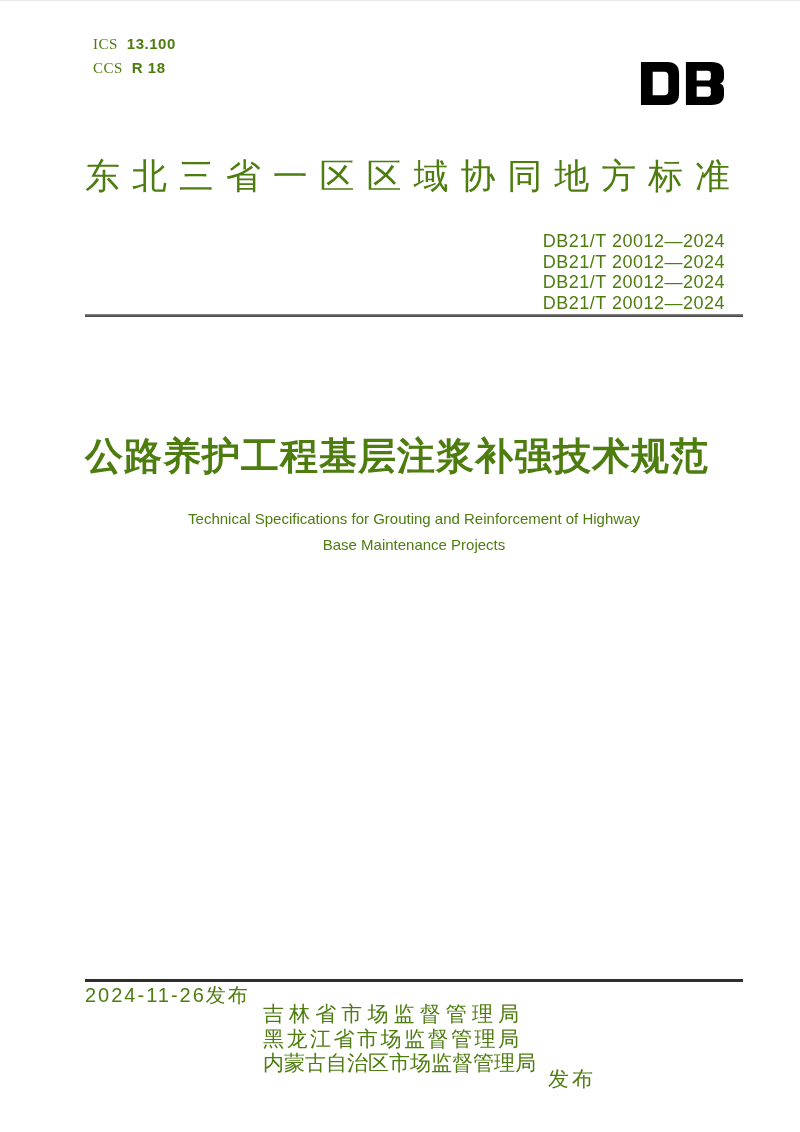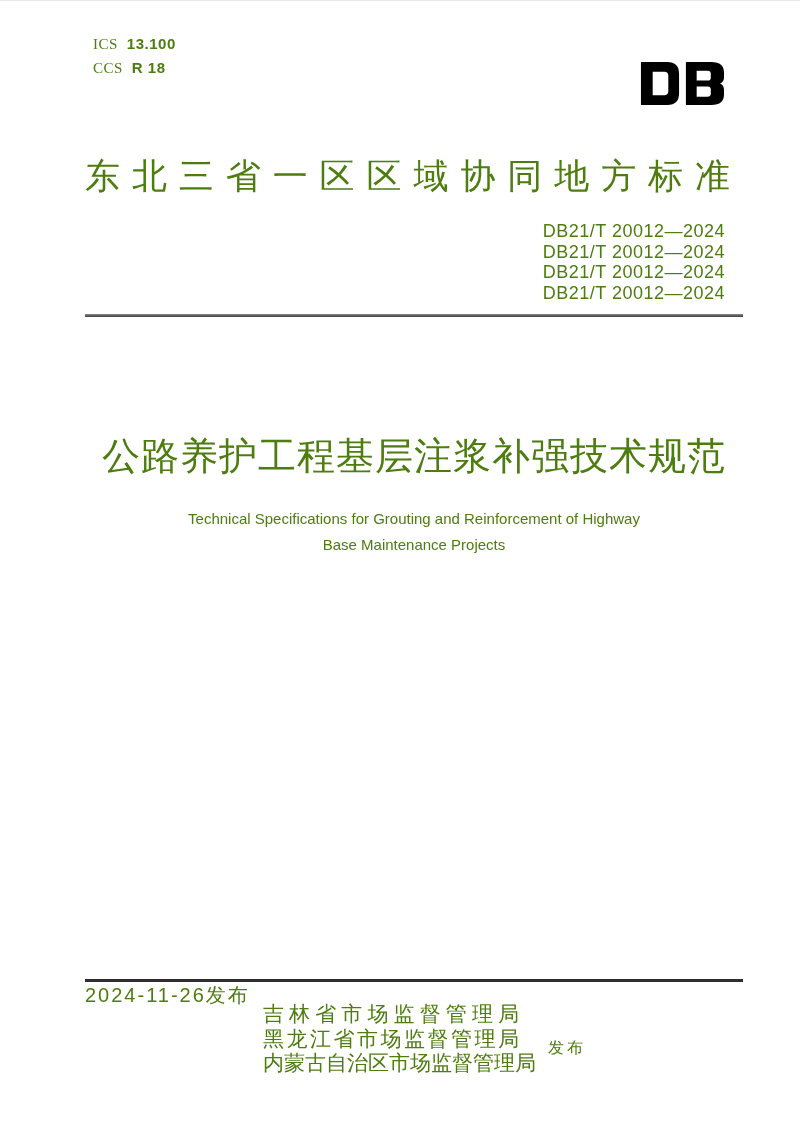--- a/index.html
+++ b/index.html
@@ -50,21 +50,21 @@
     text-align: justify;
     text-align-last: justify;
     white-space: nowrap;
     letter-spacing: 11px;
   }
 
   
   .std-numbers {
     position: absolute;
     left: 85px;
-    top: 220px;
+    top: 230px;
     width: 640px;
     text-align: right;
     font-size: 18px;
     line-height: 20.5px;
     letter-spacing: 0.5px;
   }
 
   .rule-top {
     position: absolute;
     left: 85px;
@@ -73,23 +73,23 @@
     height: 3px;
     background: linear-gradient(#8a8a8a, #3c3c3c);
   }
 
   
   .main-title {
     position: absolute;
     left: 85px;
     top: 430px;
     width: 658px;
-    text-align: center;
+    text-align: left;
     font-size: 38px;
-    font-weight: normal;
+    font-weight: bold;
     letter-spacing: 1px;
     white-space: nowrap;
   }
 
   
   .en-title {
     position: absolute;
     left: 85px;
     top: 505px;
     width: 658px;
@@ -131,22 +131,22 @@
     line-height: 24.5px;
   }
   .publishers .pub-line {
     text-align: justify;
     text-align-last: justify;
     white-space: nowrap;
   }
   .publish-label {
     position: absolute;
     left: 548px;
-    top: 1037px;
-    font-size: 16px;
+    top: 1064px;
+    font-size: 21px;
     letter-spacing: 3px;
   }
 </style>
 </head>
 <body>
 
 <div class="page">
 
   <div class="codes">
     <div class="code-line">

